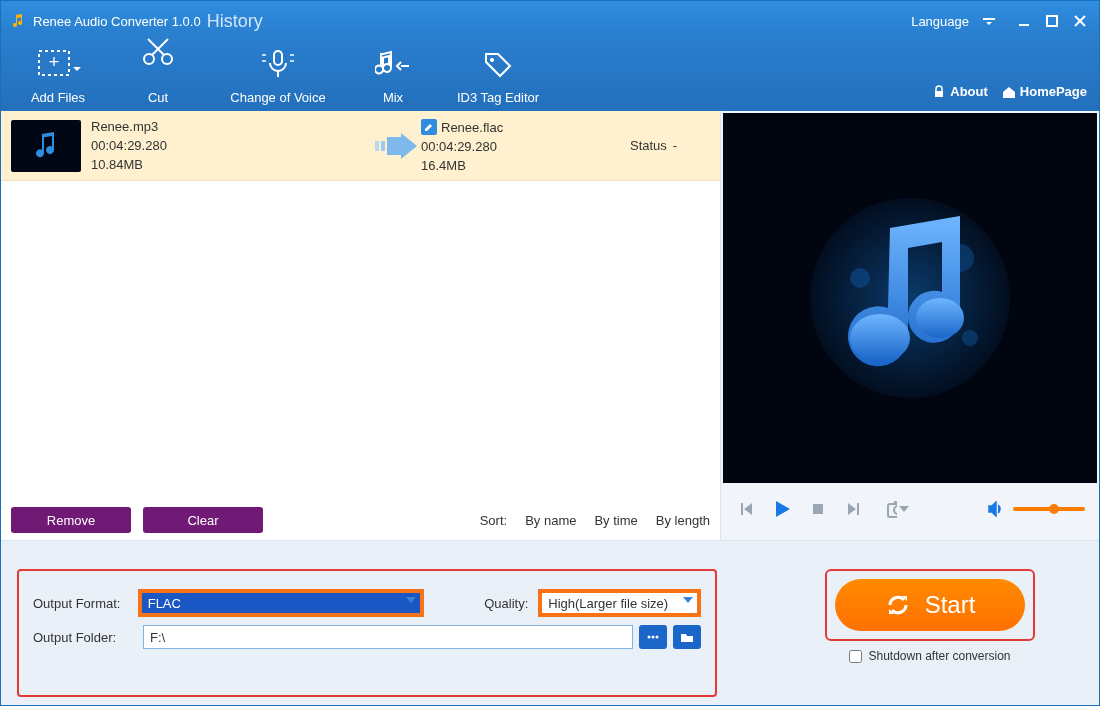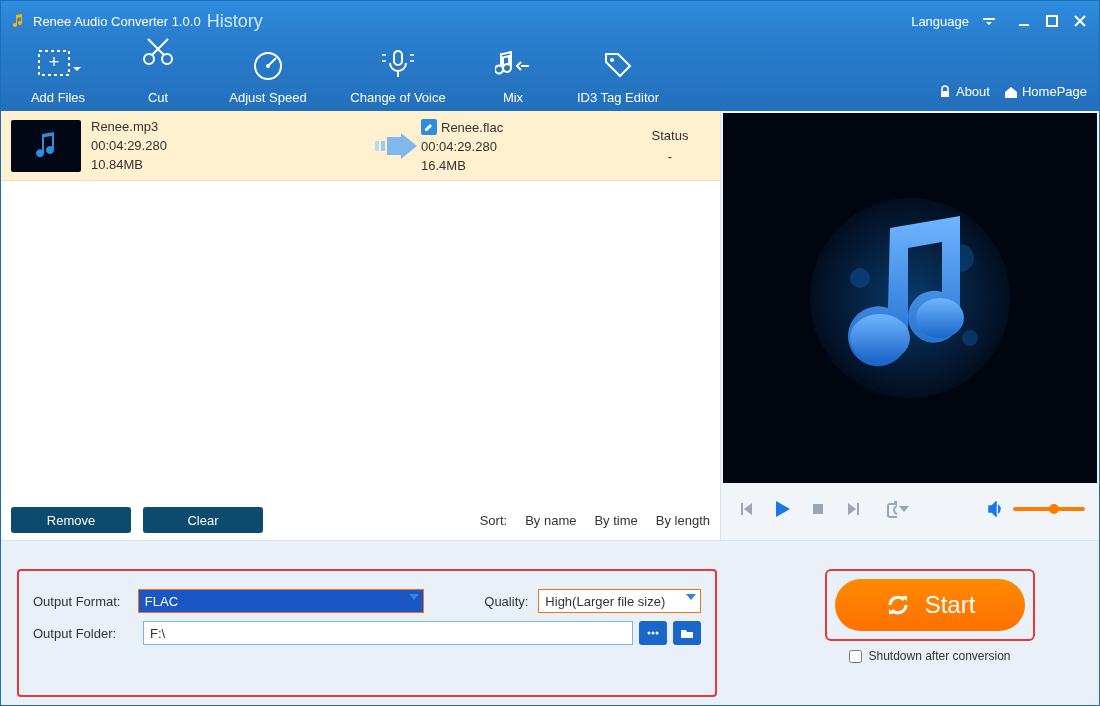--- a/index.html
+++ b/index.html
@@ -17,51 +17,51 @@
   
   .toolbar { height:78px; background:linear-gradient(#2a7fcf,#2370bc); display:flex; align-items:flex-end; color:#fff; padding:0 12px 6px 12px;}
   .toolbar .tool { display:flex; flex-direction:column; align-items:center; justify-content:flex-end; gap:6px; margin-right:10px; cursor:pointer; font-size:13px;}
   .toolbar .tool .ic { width:46px; height:40px; display:flex; align-items:center; justify-content:center;}
   .toolbar .tool.addfiles { width:90px;}
   .toolbar .tool.cut { width:90px;gap:19px;}
   .toolbar .tool.speed { width:110px;}
   .toolbar .tool.voice { width:130px;}
   .toolbar .tool.mix { width:80px;}
   .toolbar .tool.id3 { width:110px;}
-  .toolbar .rightlinks { margin-left:auto; display:flex; gap:14px; align-items:center; margin-bottom:6px; font-size:13px;}
+  .toolbar .rightlinks { margin-left:auto; display:flex; gap:14px; align-items:center; margin-bottom:6px; font-size:13px;font-weight:bold;}
   .toolbar .rightlinks .lk { display:flex; align-items:center; gap:4px; cursor:pointer;}
   
   .middle { flex:0 0 430px; display:flex; border-bottom:1px solid #d6e4f2;}
   .list-area { width:720px; display:flex; flex-direction:column; border-right:1px solid #d6e4f2; background:#fff;}
   .list-scroll { flex:1; overflow:auto;}
   .file-row { height:70px; background:#fff1cf; display:flex; align-items:center; padding:6px 10px; border-bottom:1px solid #f0e2b8;}
   .thumb { width:70px; height:52px; background:#010714; border-radius:2px; margin-right:10px; display:flex; align-items:center; justify-content:center;}
   .src-col { width:280px; display:flex; flex-direction:column; font-size:13px; color:#333; gap:4px;}
   .arrow { width:50px; height:50px; display:flex; align-items:center; justify-content:center;}
   .dst-col { width:160px; display:flex; flex-direction:column; font-size:13px; color:#333; gap:4px;}
-  .status-col { margin-left:auto; width:80px; text-align:center; font-size:13px; color:#333; display:flex; flex-direction:column; gap:6px;}
+  .status-col { margin-left:auto; width:80px; text-align:center; font-size:13px; color:#333; display:flex; flex-direction:row; gap:6px;}
   .list-footer { height:40px; display:flex; align-items:center; padding:0 10px; background:#fff;}
-  .btn-blue { width:120px; height:26px; background:#0c4a6e; color:#fff; font-size:13px; border:none; border-radius:3px; cursor:pointer; margin-right:12px;}
+  .btn-blue { width:120px; height:26px; background:#701a75; color:#fff; font-size:13px; border:none; border-radius:3px; cursor:pointer; margin-right:12px;}
   .sortbar { margin-left:auto; display:flex; align-items:center; gap:18px; font-size:13px; color:#333;}
   .sortbar .slabel { font-weight:500;}
   .sortbar .sopt { cursor:pointer;}
   
   .preview { width:378px; background:#f1f4f9; display:flex; flex-direction:column;}
   .preview-canvas { height:370px; background:#010510; margin:2px; display:flex; align-items:center; justify-content:center;}
   .player-controls { height:48px; display:flex; align-items:center; padding:0 14px; gap:14px;}
   .pc-btn { width:22px; height:22px; display:flex; align-items:center; justify-content:center; cursor:pointer;}
   .volume { margin-left:auto; display:flex; align-items:center; gap:8px;}
   .vol-track { width:72px; height:4px; background:#ff7b00; border-radius:2px; position:relative;}
   .vol-thumb { width:10px; height:10px; background:#ff7b00; border-radius:50%; position:absolute; top:-3px; left:36px;}
   
   .bottom { flex:1; background:#eaf0f8; display:flex; padding:28px 16px 8px 16px;}
   .out-panel { width:700px; border:2px solid #e53935; border-radius:4px; padding:18px 14px 14px 14px; display:flex; flex-direction:column; gap:8px;}
   .out-row { display:flex; align-items:center; font-size:13px; color:#333;}
   .out-row .lbl { width:110px;}
-  .combo { position:relative; height:24px; border:1px solid #f97316; background:#fff; display:flex; align-items:center; font-size:13px; padding:10px 6px;}
+  .combo { position:relative; height:24px; border:4px solid #f97316; background:#fff; display:flex; align-items:center; font-size:13px; padding:10px 6px;}
   .combo.sel { background:#1a56c4; color:#fff;}
   .combo .dd { position:absolute; right:4px; top:4px; }
   .combo-format { width:300px;}
   .combo-quality { width:170px; color:#333;}
   .folder-input { width:490px; height:24px; border:1px solid #7fb3e6; background:#fff; display:flex; align-items:center; padding:0 6px; font-size:13px;}
   .icon-btn-sm { width:28px; height:24px; background:#1a66c9; border-radius:3px; margin-left:6px; display:flex; align-items:center; justify-content:center; cursor:pointer;}
   .right-col { flex:1; display:flex; flex-direction:column; align-items:center; padding-left:60px;}
   .start-wrap { border:2px solid #e53935; border-radius:6px; padding:8px;}
   .start-btn { width:190px; height:52px; background:linear-gradient(#ff8a00,#ff7000); border:none; border-radius:26px; color:#fff; font-size:24px; display:flex; align-items:center; justify-content:center; gap:14px; cursor:pointer;}
   .shutdown { margin-top:8px; font-size:12px; color:#333; display:flex; align-items:center; gap:6px;}
@@ -120,30 +120,20 @@
     <div class="tool cut">
       <div class="ic">
         <svg width="36" height="32" viewBox="0 0 36 32">
             <circle cx="9" cy="24" r="5" fill="none" stroke="#fff" stroke-width="2"></circle>
             <circle cx="27" cy="24" r="5" fill="none" stroke="#fff" stroke-width="2"></circle>
             <line x1="12" y1="20" x2="28" y2="4" stroke="#fff" stroke-width="2"></line>
             <line x1="24" y1="20" x2="8" y2="4" stroke="#fff" stroke-width="2"></line>
           </svg>
       </div>
       <span>Cut</span>
-    </div>
-    <div class="tool speed">
-      <div class="ic">
-        <svg width="36" height="32" viewBox="0 0 36 32">
-            <circle cx="18" cy="18" r="13" fill="none" stroke="#fff" stroke-width="2"></circle>
-            <line x1="18" y1="18" x2="26" y2="10" stroke="#fff" stroke-width="2"></line>
-            <circle cx="18" cy="18" r="2" fill="#fff"></circle>
-          </svg>
-      </div>
-      <span>Adjust Speed</span>
     </div>
     <div class="tool voice">
       <div class="ic">
         <svg width="36" height="34" viewBox="0 0 36 34">
             <rect x="14" y="4" width="8" height="14" rx="4" fill="none" stroke="#fff" stroke-width="2"></rect>
             <path d="M10 16a8 8 0 0 0 16 0" fill="none" stroke="#fff" stroke-width="2"></path>
             <line x1="18" y1="24" x2="18" y2="30" stroke="#fff" stroke-width="2"></line>
             <line x1="6" y1="8" x2="2" y2="8" stroke="#fff" stroke-width="1.5"></line>
             <line x1="6" y1="14" x2="2" y2="14" stroke="#fff" stroke-width="1.5"></line>
             <line x1="30" y1="8" x2="34" y2="8" stroke="#fff" stroke-width="1.5"></line>

